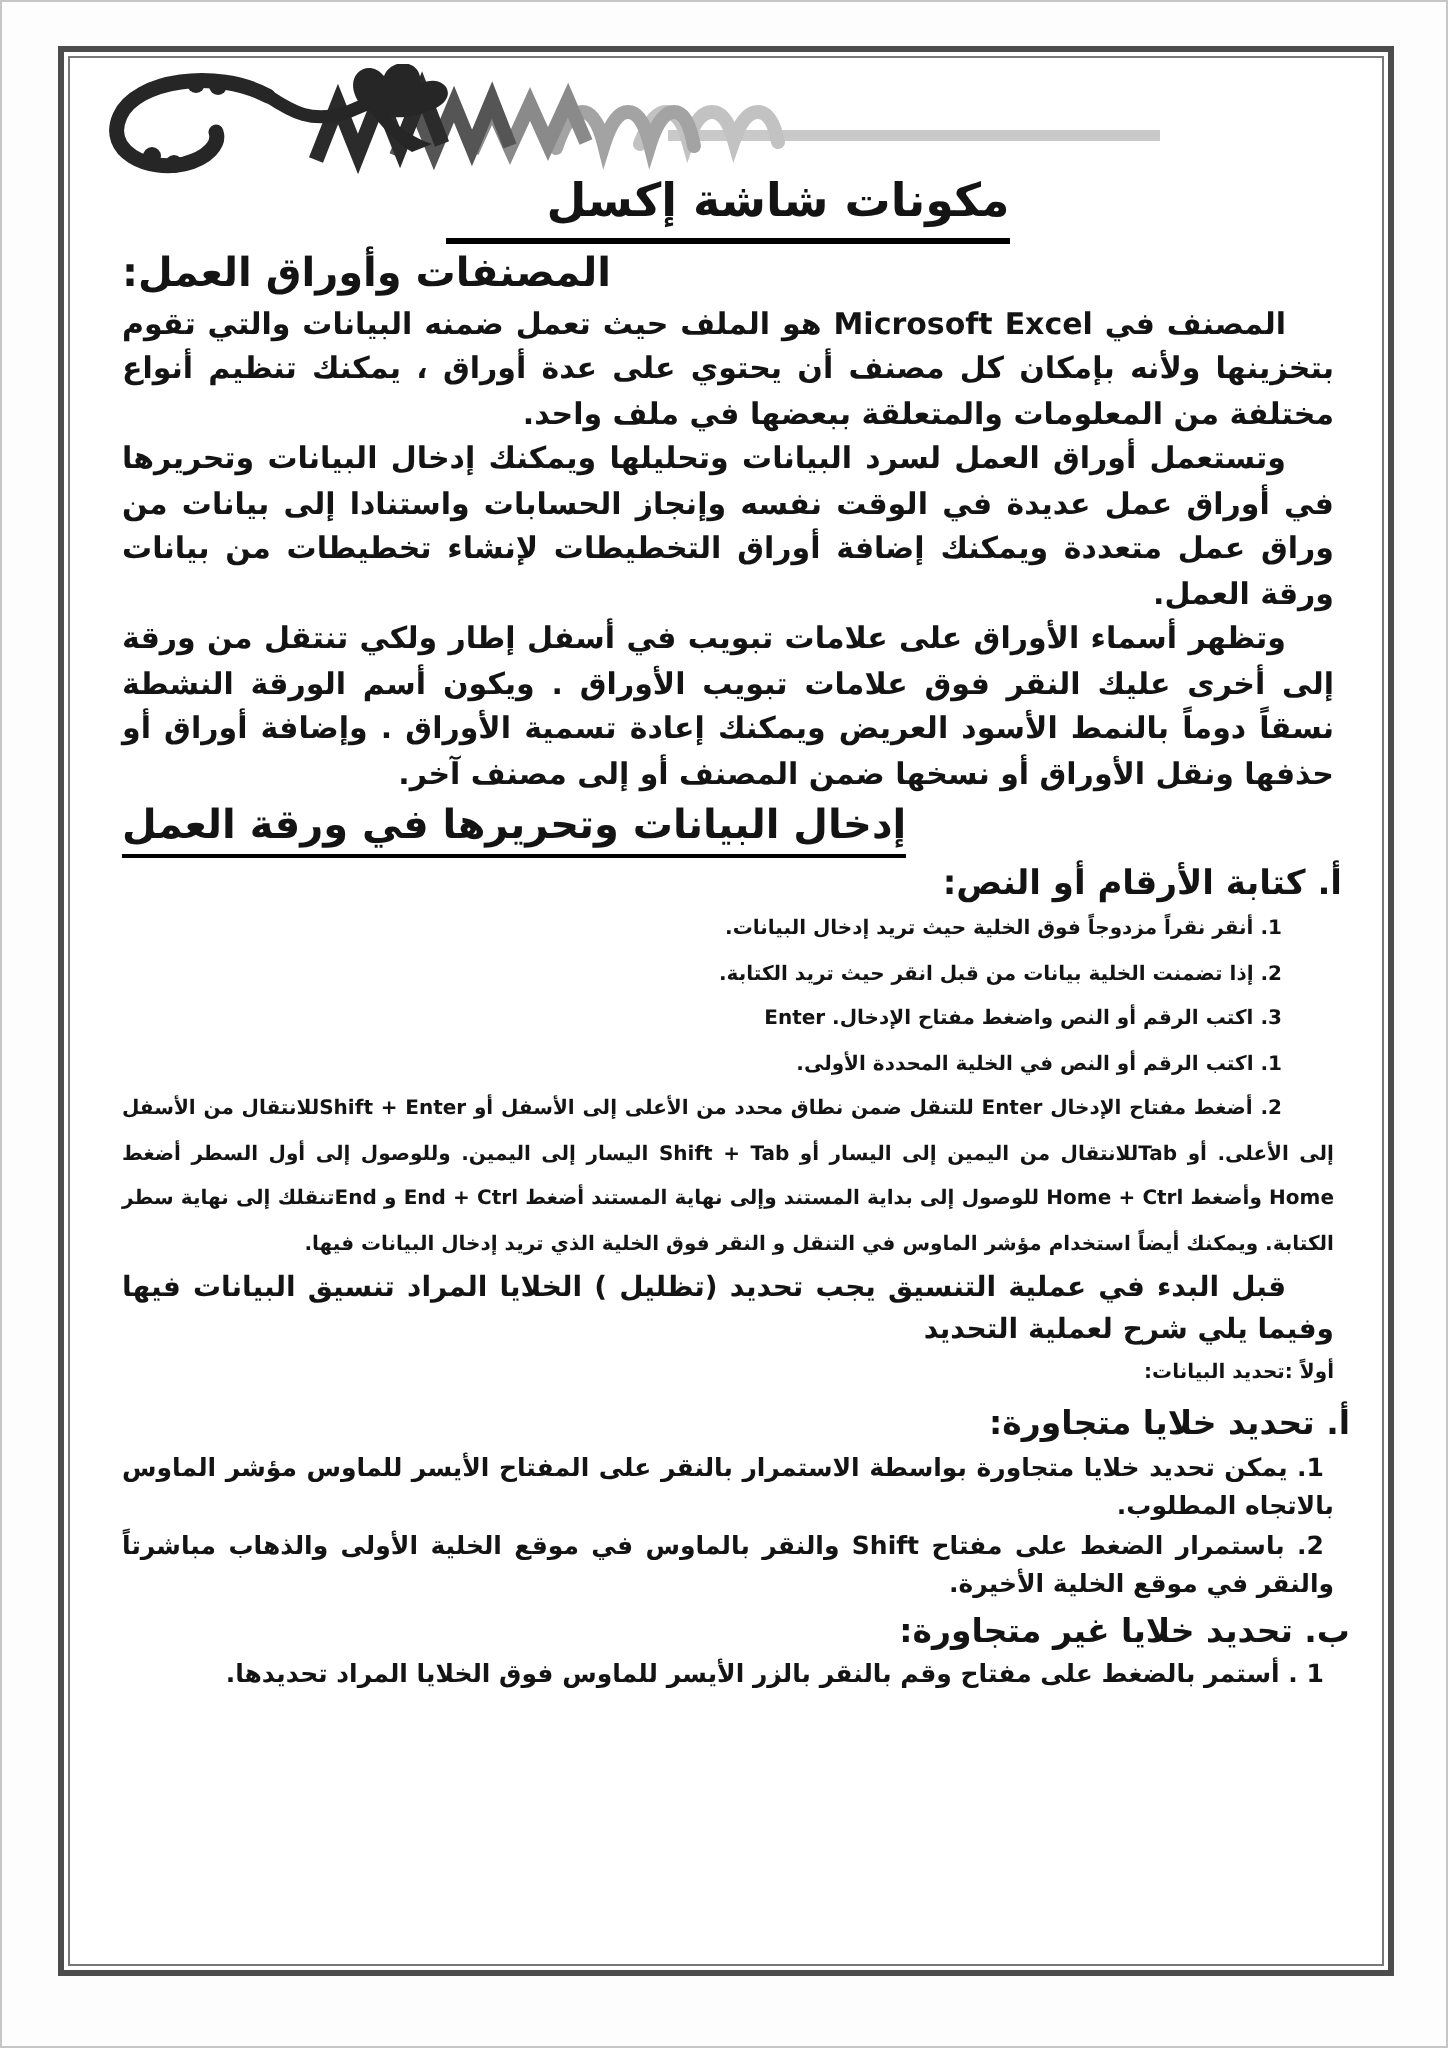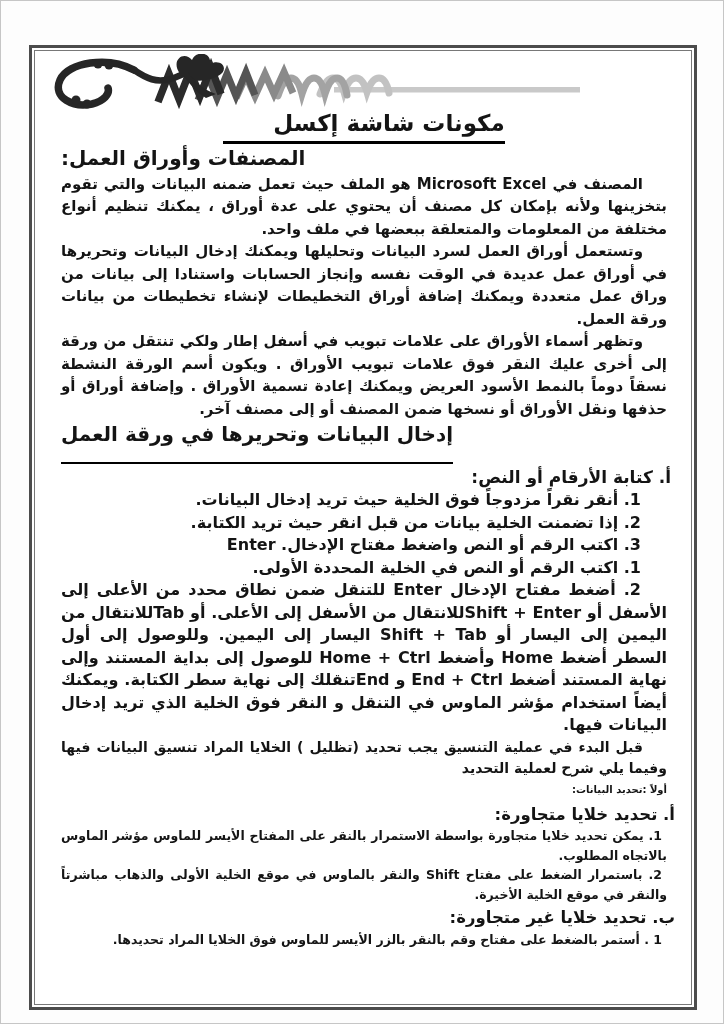--- a/index.html
+++ b/index.html
@@ -9,21 +9,21 @@
     font-family:"DejaVu Sans", sans-serif;
     color:#141414;
     position:relative;
   }
   .canvas {
     position:absolute; inset:0;
     background:#fdfdfd;
     border:1px solid #c6c6c6;
   }
   .frame {
-    position:absolute; left:28px; top:44px;
+    position:absolute; left:28px; top:22px;
     width:668px; height:965px;
     border:3px solid #4c4c4c;
     padding:2px;
     background:#fff;
   }
   .frame-inner {
     width:100%; height:100%;
     border:1px solid #787878;
     direction:rtl;
     padding:2px 24px 0 26px;
@@ -46,35 +46,35 @@
   }
   .h-big {
     font-size:20px; font-weight:bold;
     text-align:left;
     margin:1px -14px 1px 0;
     line-height:1.35;
   }
   .h-big.u span {
     display:inline-block;
     border-bottom:2px solid #000;
-    padding-bottom:14px;
+    padding-bottom:1px;
   }
   .h-sub {
     font-size:17px; font-weight:bold;
     margin:2px -4px 1px 0;
     line-height:1.3;
   }
   .body-p {
     font-size:15px; font-weight:bold;
     line-height:22.5px;
     text-align:justify;
     text-indent:24px;
   }
   .li-p {
-    font-size:16px; font-weight:bold;
+    font-size:10px; font-weight:bold;
     line-height:22.5px;
     text-align:justify;
     text-indent:26px;
   }
   .intro-p {
     font-size:14px; font-weight:bold;
     line-height:21px;
     text-align:justify;
     text-indent:24px;
   }

